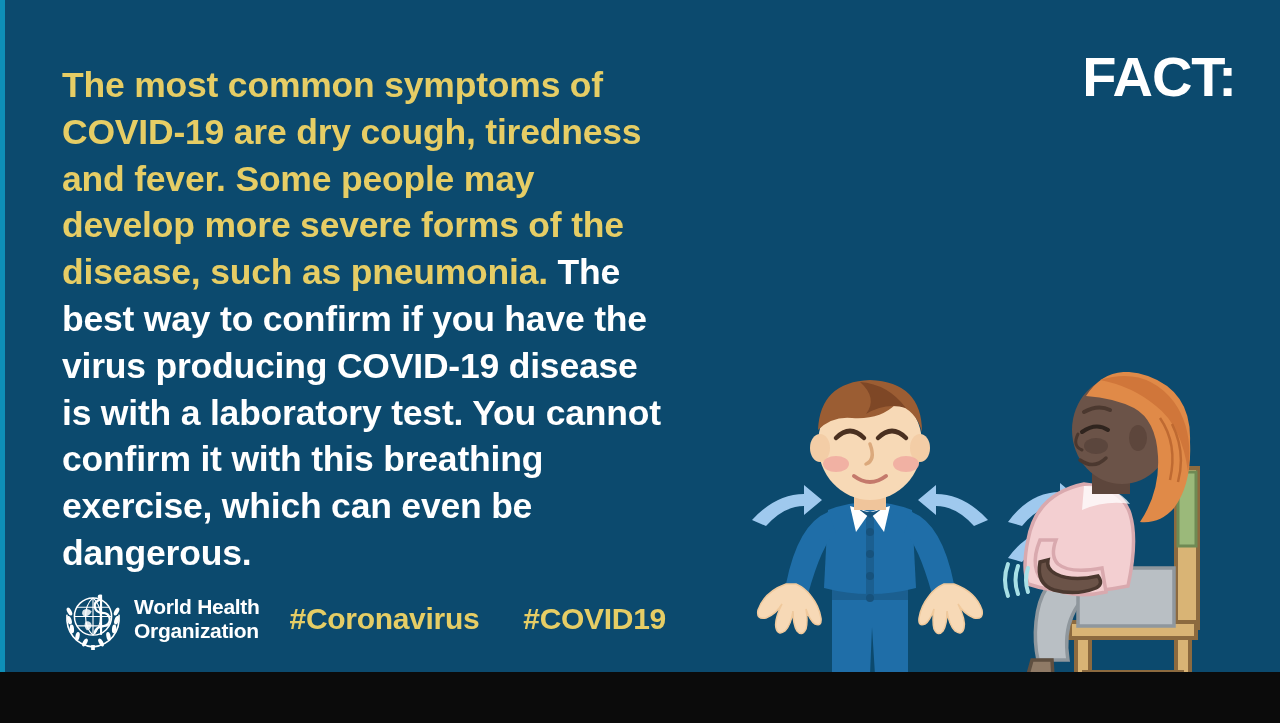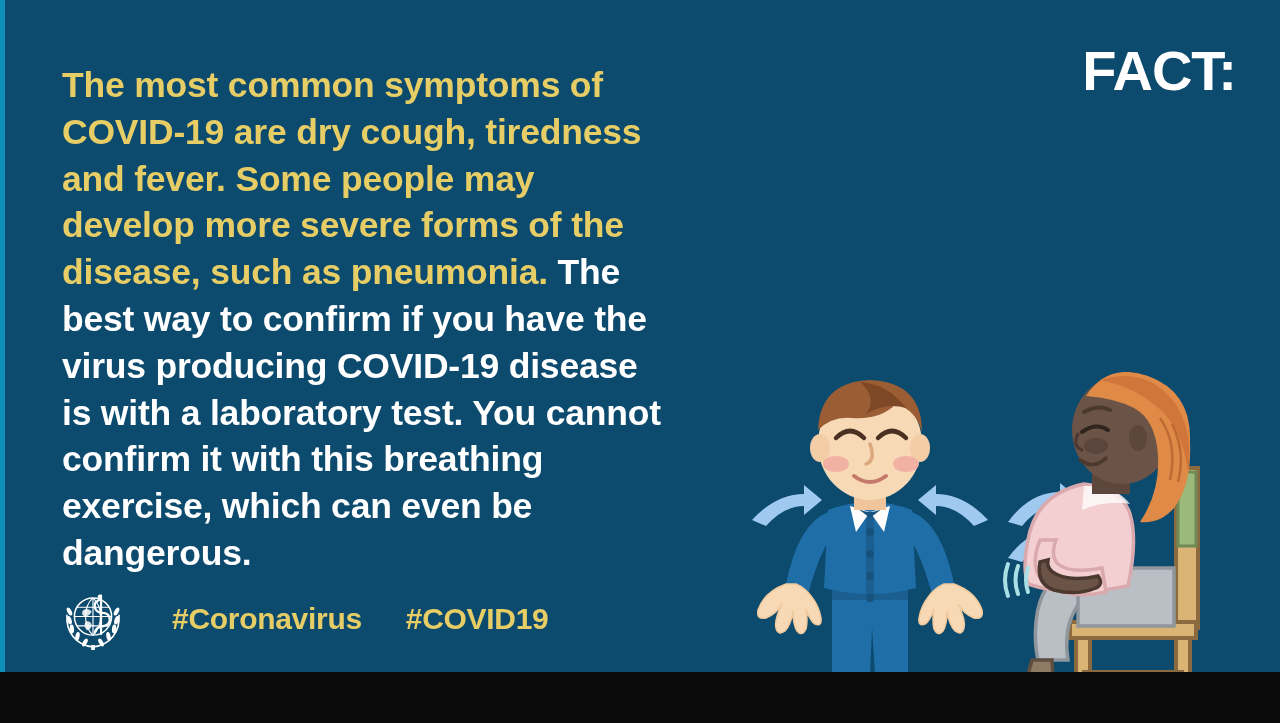--- a/index.html
+++ b/index.html
@@ -38,21 +38,21 @@
     letter-spacing: -0.2px;
     color: #ffffff;
     margin: 0;
   }
   #left-body .hl { color: #e6cd65; }
 
   
   #right-col {
     position: absolute;
     left: 688px;
-    top: 42px;
+    top: 48px;
     width: 548px;
   }
   #fact-label {
     margin: 0;
     text-align: right;
     font-size: 56px;
     font-weight: 700;
     line-height: 58px;
     letter-spacing: -1px;
     color: #ffffff;
@@ -86,21 +86,21 @@
     font-weight: 700;
     line-height: 24px;
     letter-spacing: -0.3px;
   }
   .hashtag {
     color: #e6cd65;
     font-size: 30px;
     font-weight: 700;
     letter-spacing: -0.3px;
   }
-  #hashtag-coronavirus { margin-left: 48px; }
+  #hashtag-coronavirus { margin-left: 30px; }
   #hashtag-covid19 { margin-left: 44px; }
 
   
   #illustration {
     position: absolute;
     left: 740px;
     top: 372px;
     width: 540px;
     height: 351px;
   }
@@ -275,19 +275,23 @@
           <path d="M50 16 C66 30 66 62 50 76"></path>
         </g>
 
         <path d="M34 36 q8 -5 14 2 q-4 8 -12 8 q-6 -4 -2 -10 z" fill="#ffffff" opacity="0.85"></path>
         <path d="M38 54 q8 -2 10 6 q-2 8 -8 8 q-6 -6 -2 -14 z" fill="#ffffff" opacity="0.85"></path>
 
         <path d="M63 12 v62" stroke="#ffffff" stroke-width="3.4" stroke-linecap="round"></path>
         <path d="M63 18 q-12 4 -10 13 q2 9 12 9 q11 0 12 10 q1 10 -12 12 q-11 2 -12 10" stroke="#ffffff" stroke-width="3.6" fill="none" stroke-linecap="round"></path>
         <circle cx="61" cy="14" r="3.4" fill="#ffffff"></circle>
       </svg>
+      <div id="who-wordmark">
+        <div>World Health</div>
+        <div>Organization</div>
+      </div>
     </div>
     <div class="hashtag" id="hashtag-coronavirus">#Coronavirus</div>
     <div class="hashtag" id="hashtag-covid19">#COVID19</div>
   </div>
 
 
 </div>
 
 </body></html>

